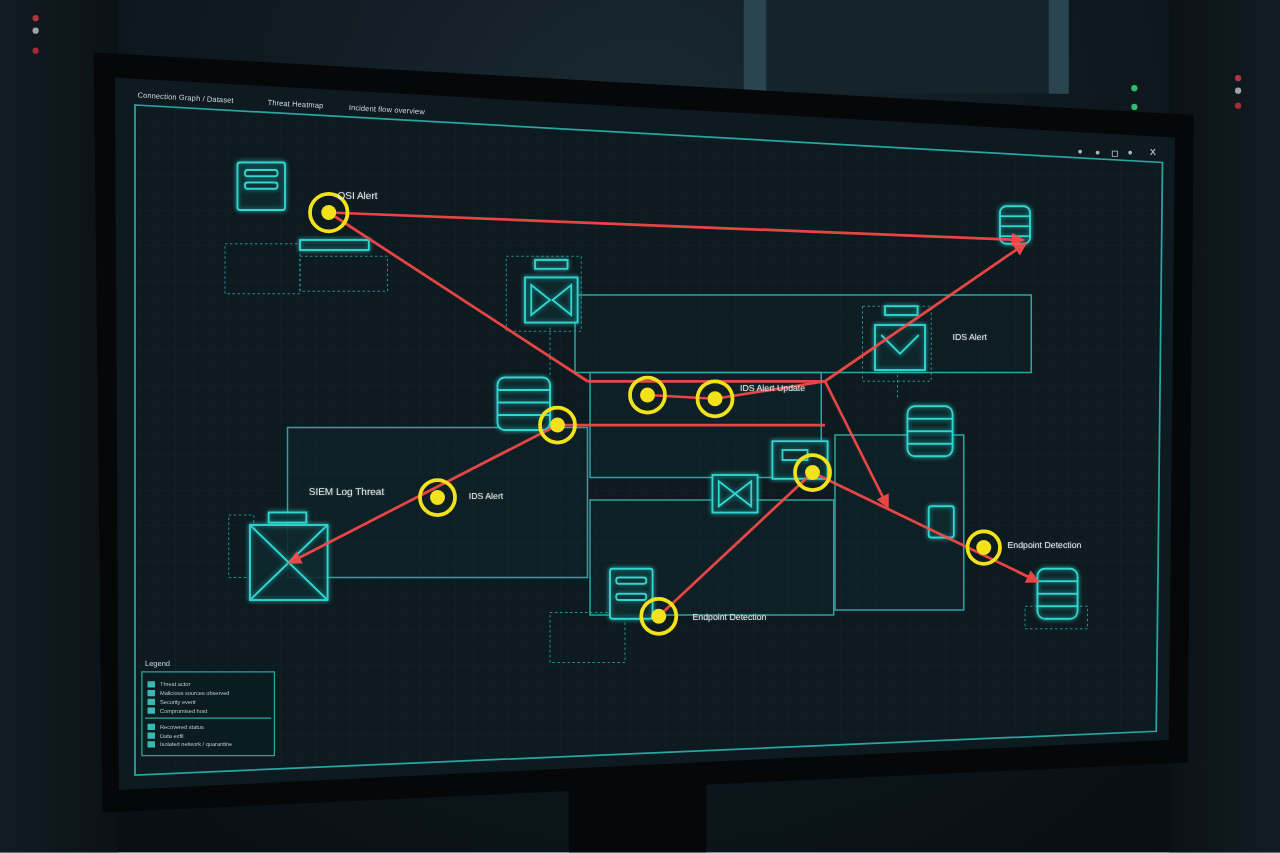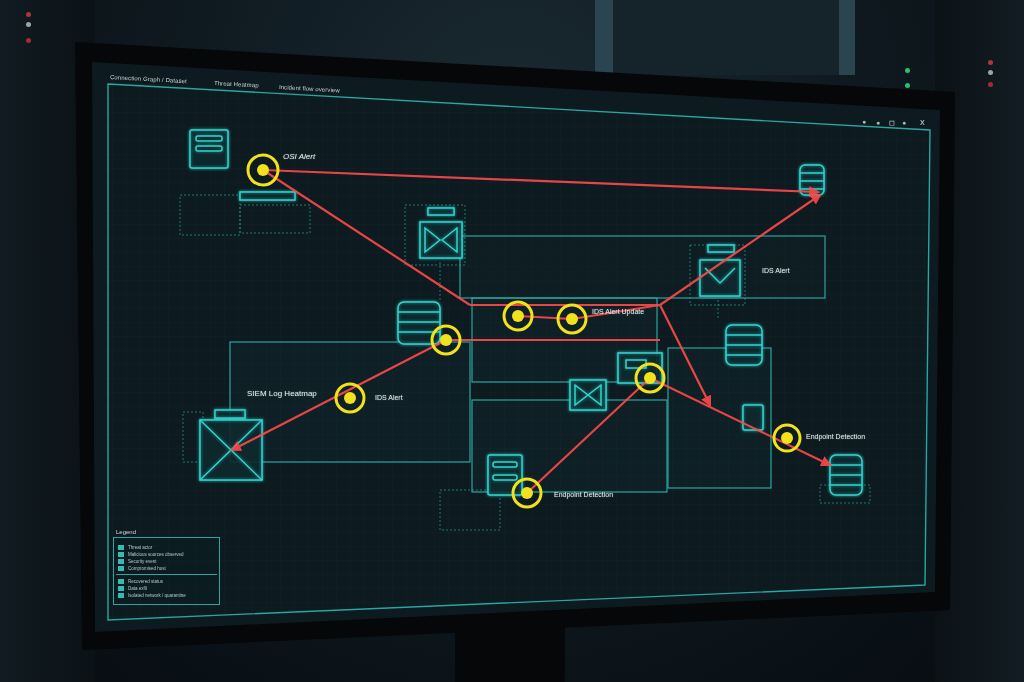--- a/index.html
+++ b/index.html
@@ -229,26 +229,26 @@
         <circle cx="787" cy="438" r="13" fill="none" stroke="#f2e21c" stroke-width="3"></circle>
         <circle cx="787" cy="438" r="6" fill="#f2e21c"></circle>
       </g>
     <g>
         <circle cx="527" cy="493" r="14" fill="none" stroke="#f2e21c" stroke-width="3"></circle>
         <circle cx="527" cy="493" r="6" fill="#f2e21c"></circle>
       </g>
   </g>
 </svg>
 
-<div class="alert-label" style="left:283px;top:152px;font-style:italic;">OSI Alert</div>
+<div class="alert-label" style="left:270px;top:152px;">OSI Alert</div>
 <div class="alert-label" style="left:592px;top:308px;font-size:7px;">IDS Alert Update</div>
 <div class="alert-label" style="left:375px;top:394px;font-size:7px;">IDS Alert</div>
 <div class="alert-label" style="left:806px;top:433px;font-size:7px;">Endpoint Detection</div>
 <div class="alert-label" style="left:554px;top:491px;font-size:7px;">Endpoint Detection</div>
-<div class="alert-label" style="left:247px;top:389px;">SIEM Log Heatmap</div>
+<div class="alert-label" style="left:247px;top:389px;">SIEM Log Threat</div>
 <div class="alert-label" style="left:762px;top:267px;font-size:7px;">IDS Alert</div>
 
 <div class="legend-title">Legend</div>
 <div class="legend-box">
   <div class="legend-item" style="top:6px;">
       <span class="sw"></span>
       <span>Threat actor</span>
     </div>
   <div class="legend-item" style="top:13px;">
       <span class="sw"></span>

